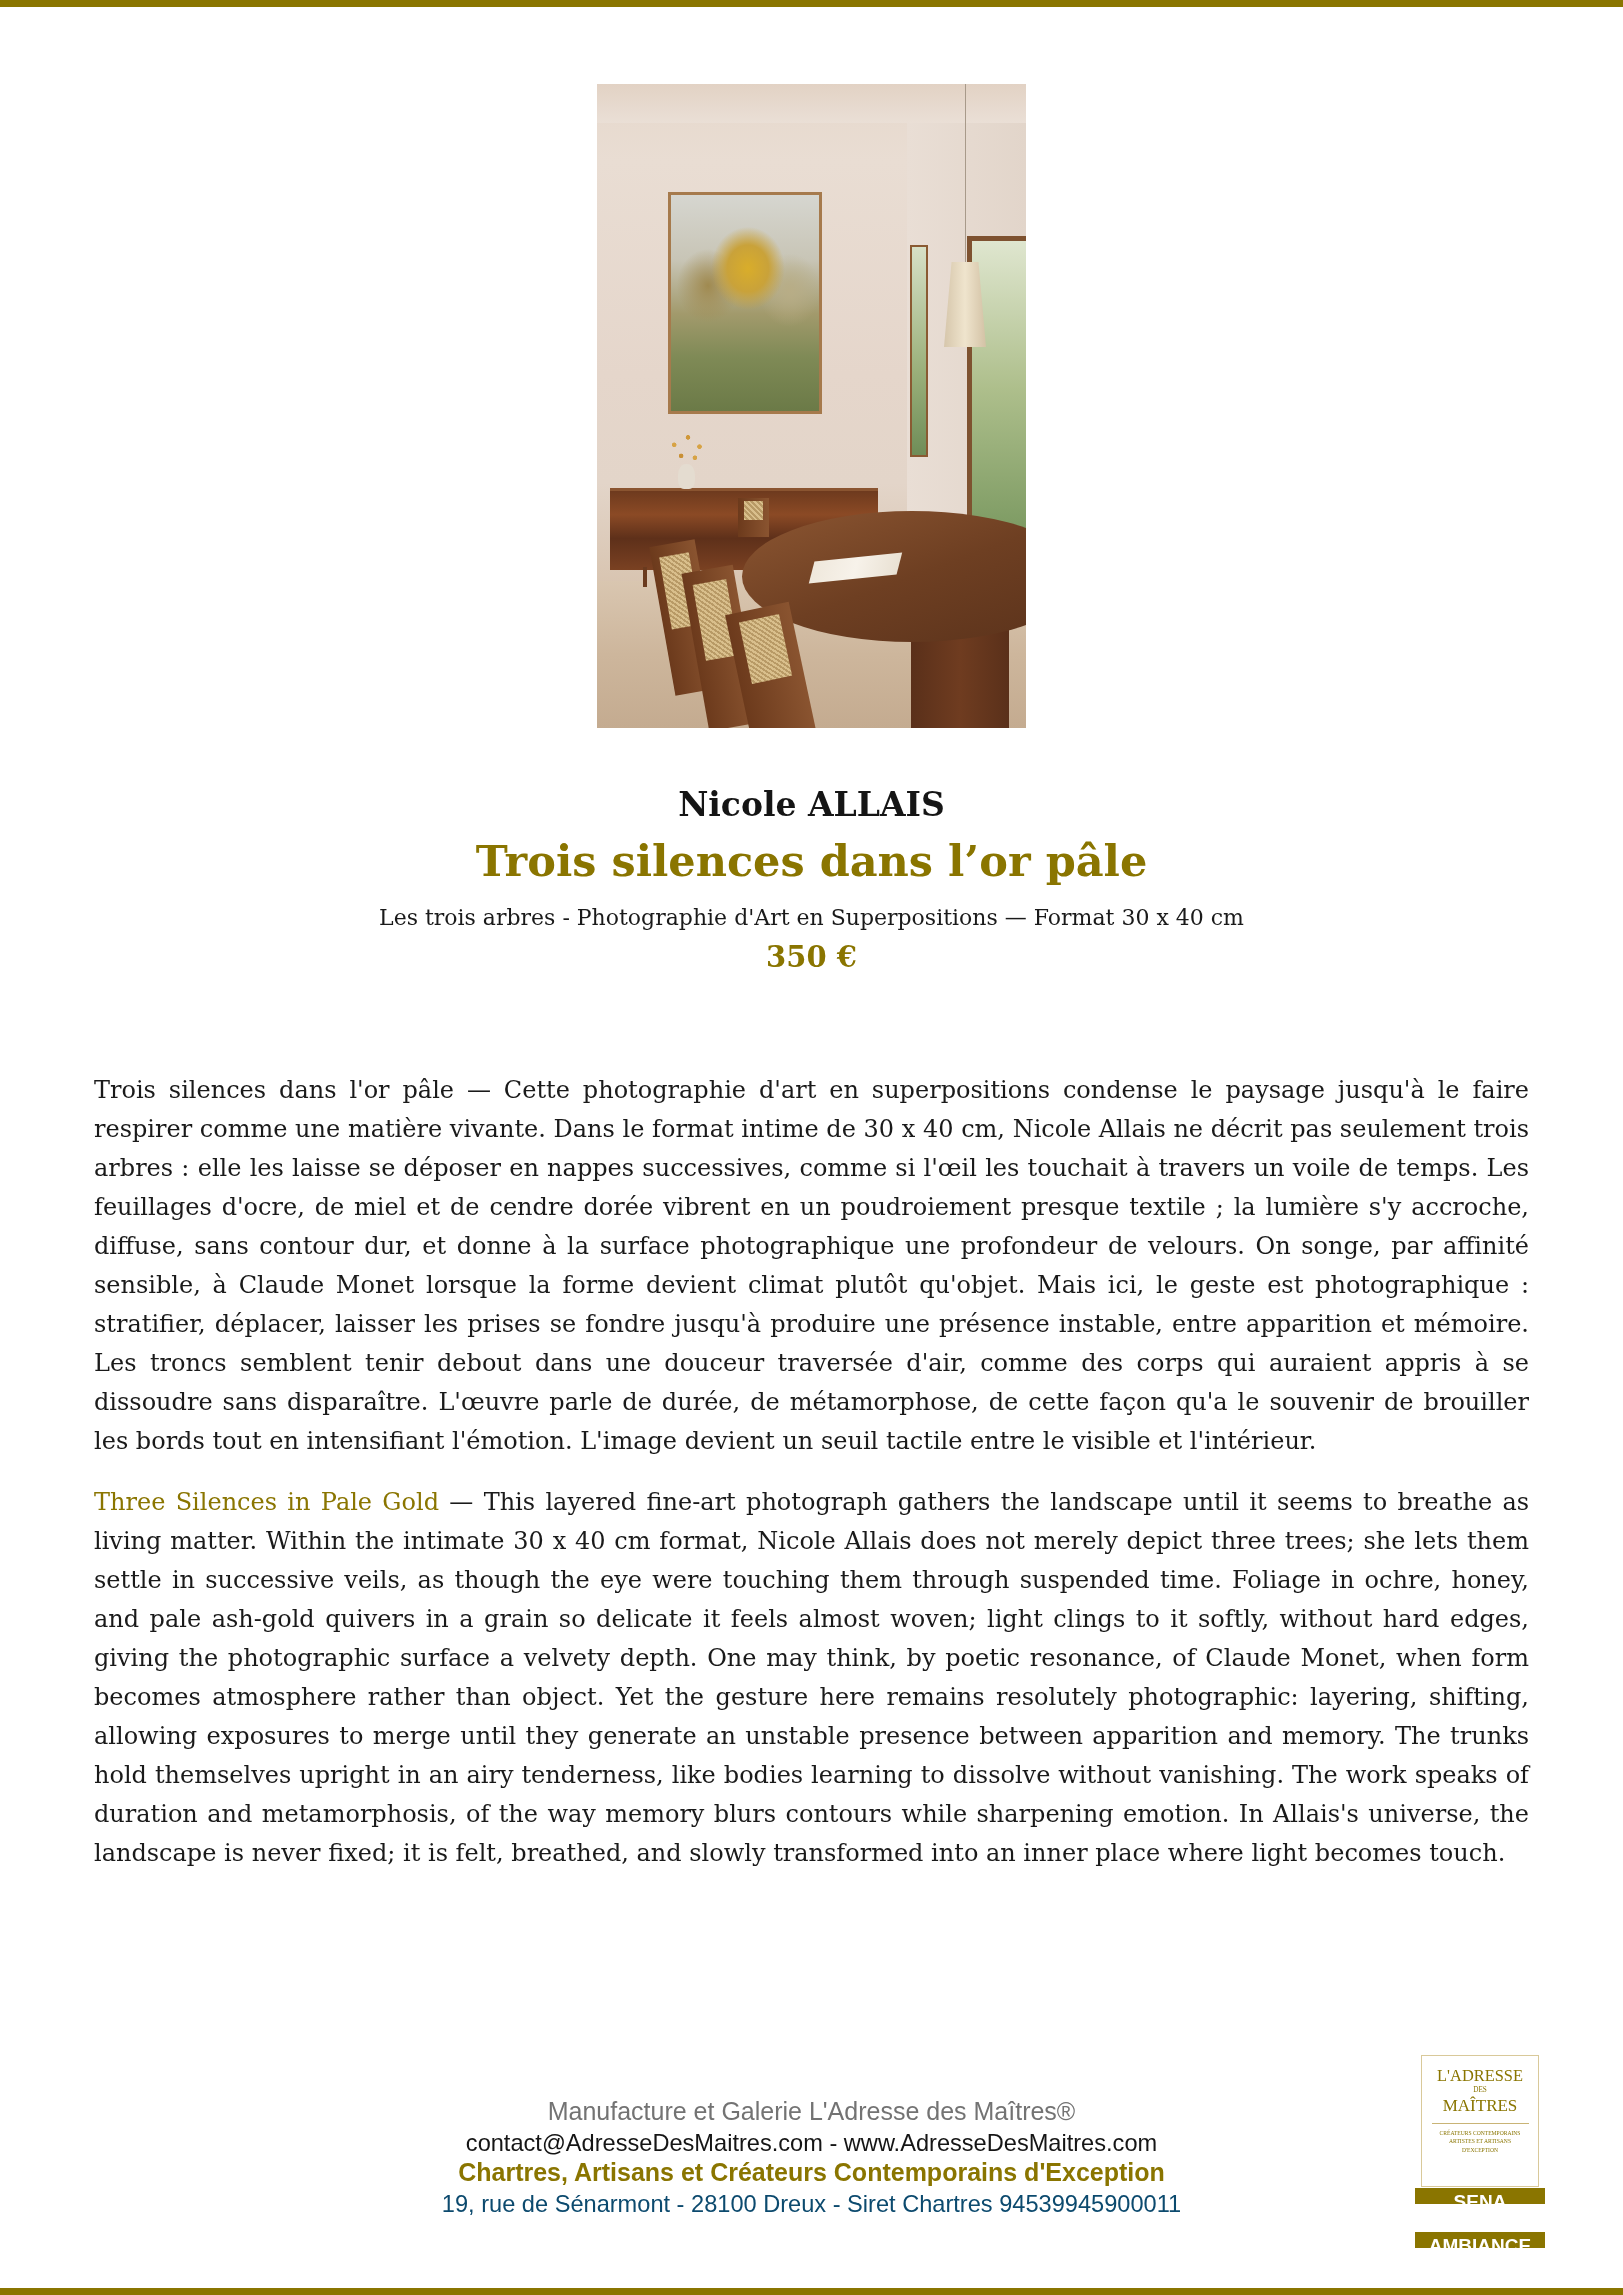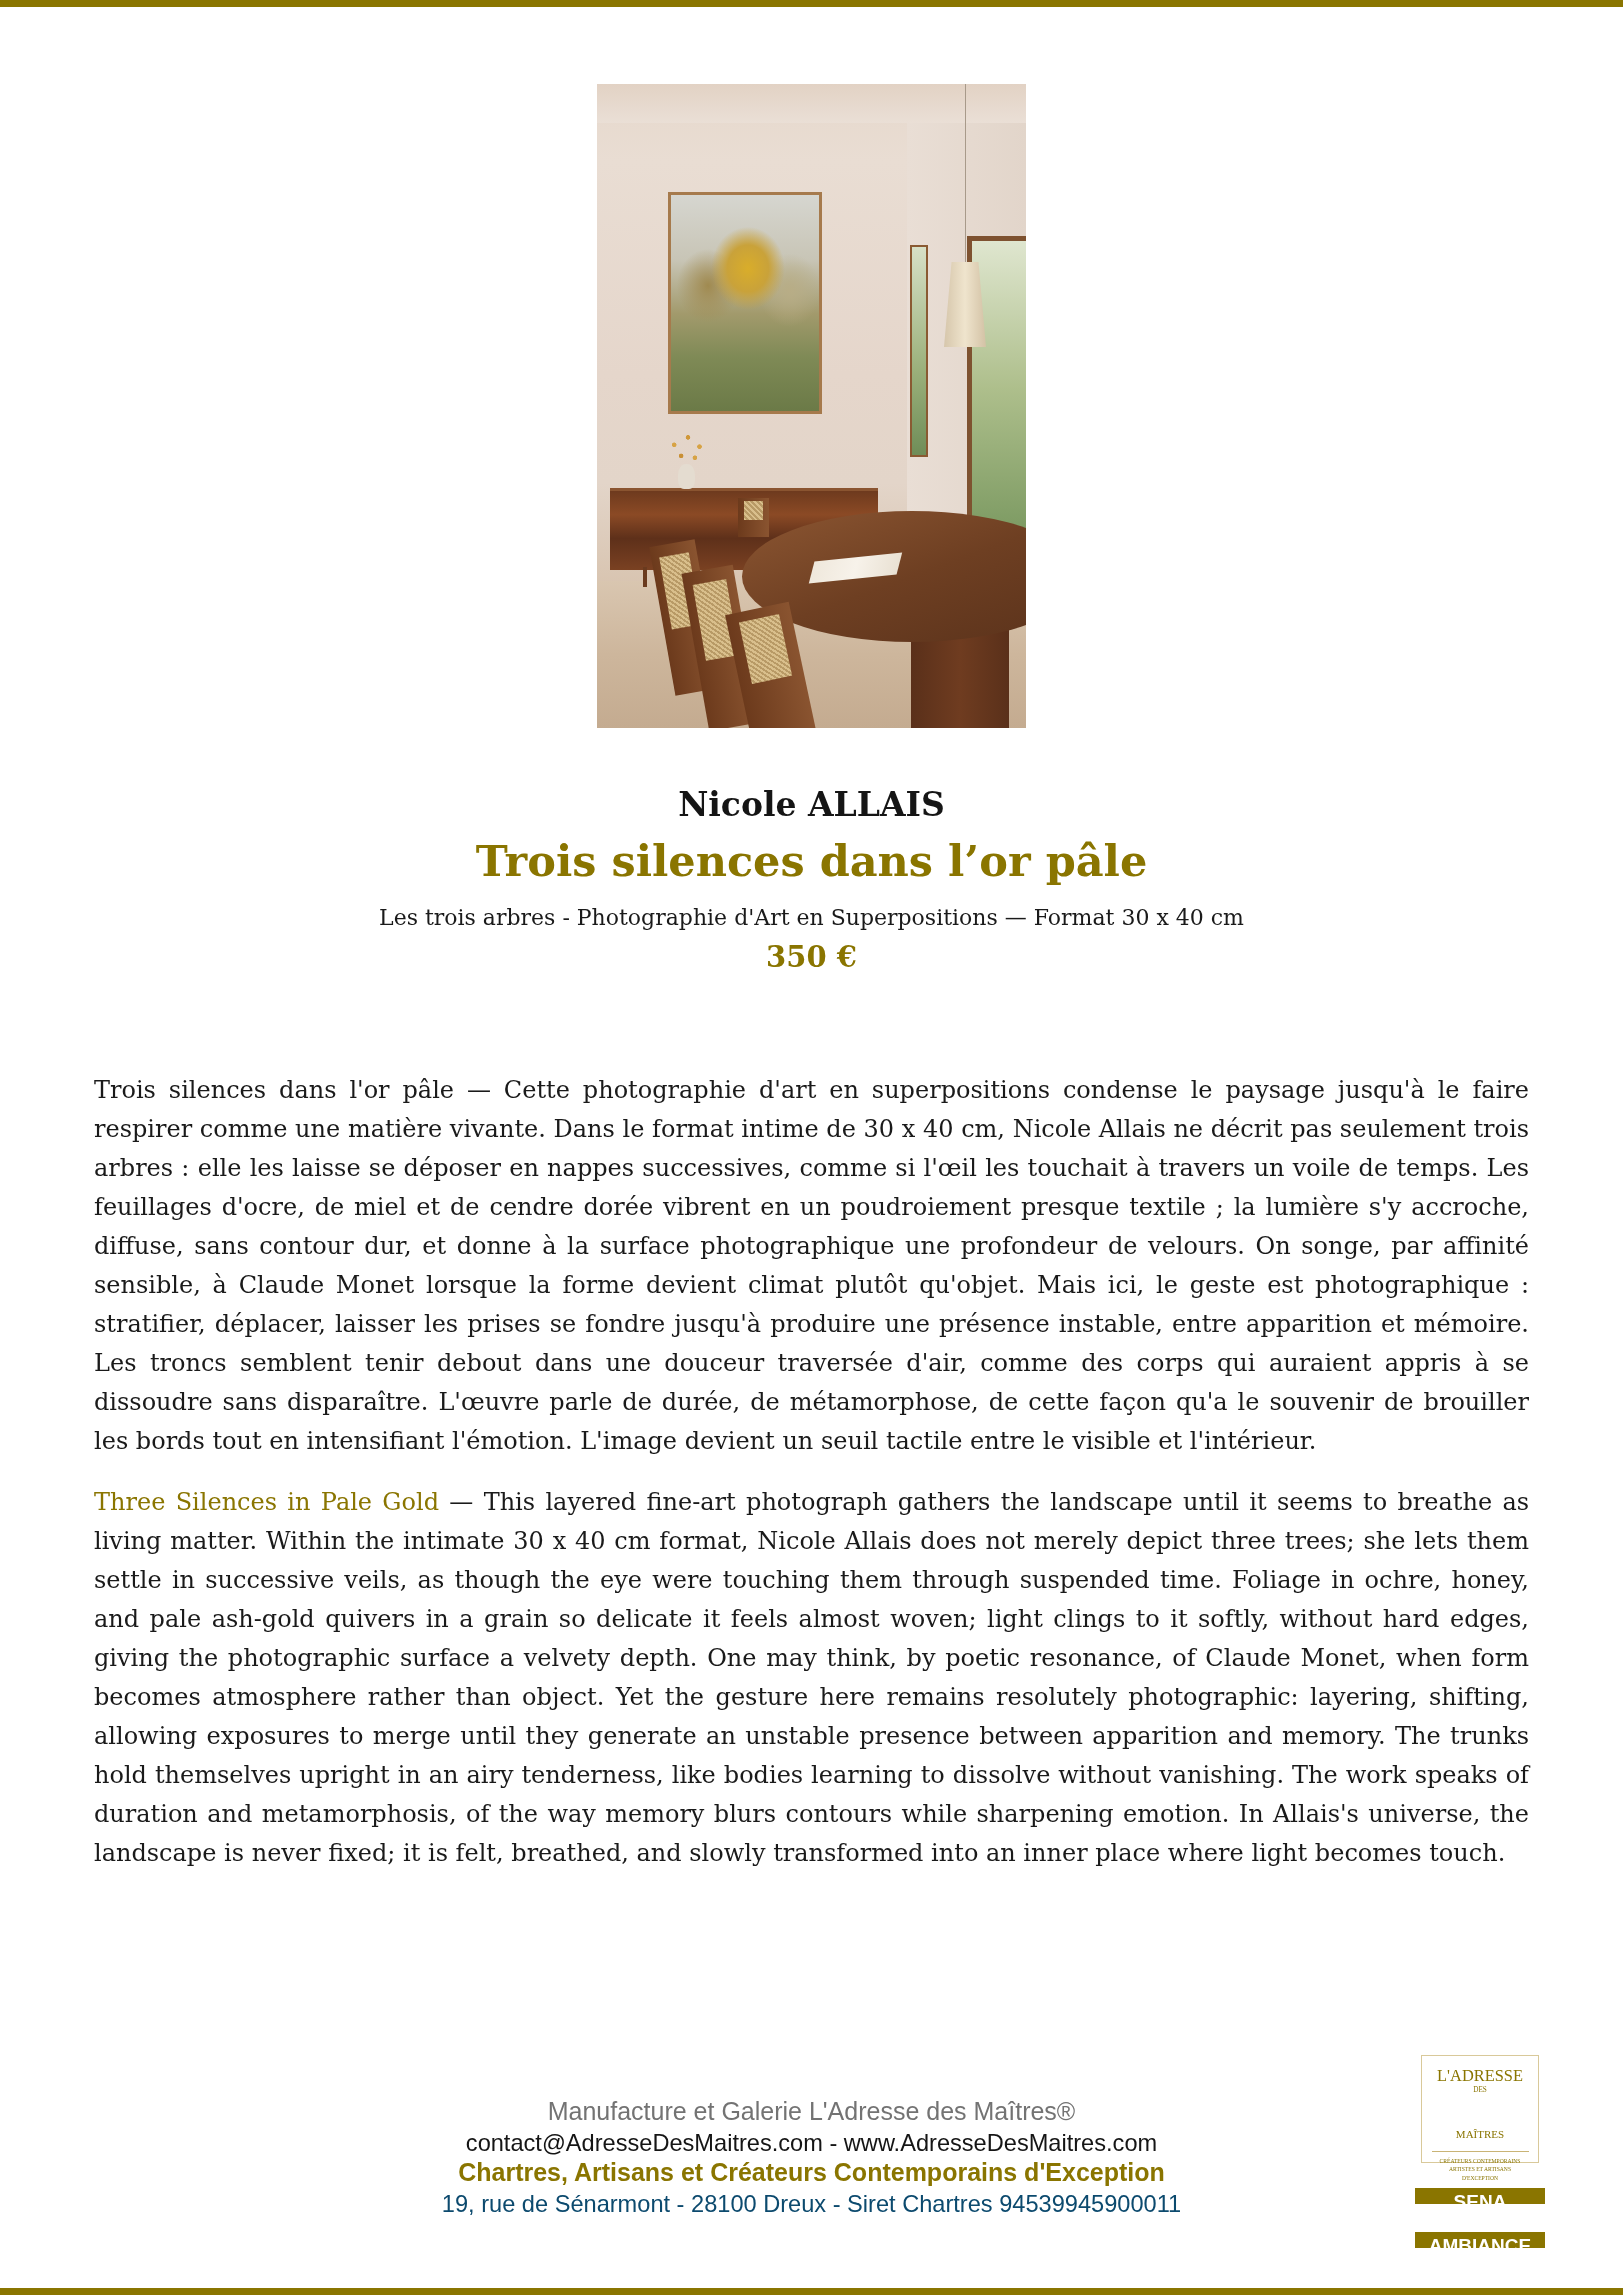--- a/index.html
+++ b/index.html
@@ -87,26 +87,26 @@
     .accent { color: #8a7500; }
 
     
     .footer-line { position:absolute; left:0; width:1623px; text-align:center;
       font-family: "Liberation Sans", sans-serif; font-size: 23.6px; line-height: 31px; }
     .f1 { top: 2096px; color:#737373; font-weight:400; font-size:25px; }
     .f2 { top: 2128px; color:#151515; }
     .f3 { top: 2157px; color:#8a7500; font-weight:700; font-size:25px; }
     .f4 { top: 2189px; color:#0c4a6e; }
 
-    .logo-box { position:absolute; left:1421px; top:2055px; width:118px; height:108px;
+    .logo-box { position:absolute; left:1421px; top:2055px; width:118px; height:132px;
       border: 1.3px solid #d9c99a; box-sizing:border-box; text-align:center;
       font-family: "Liberation Serif", serif; color:#8a7500; background:#fff; }
     .logo-box .l1 { margin-top: 10.5px; font-size: 16.4px; line-height: 18.3px; }
     .logo-box .l2 { font-size: 7.2px; line-height: 11.8px; }
-    .logo-box .l3 { font-size: 11px; line-height: 18.3px; margin-top: 28px; }
+    .logo-box .l3 { font-size: 17px; line-height: 18.3px; }
     .logo-box .rule { width: 97px; height:0.7px; background:#c9b476; margin: 7.9px auto 5.2px; }
     .logo-box .l4 { font-size: 5.6px; line-height: 8.5px; }
     .badge { position:absolute; left:1415px; width:130px; height:16px; background:#8a7500;
       color:#ffffff; font-family:"Liberation Sans", sans-serif; font-weight:700;
       text-align:center; font-size:19px; line-height:27.5px; }
     .badge.sena { top: 2188px; }
     .badge.ambiance { top: 2224px; margin-top: 8px; }
   </style>
 </head>
 <body>

